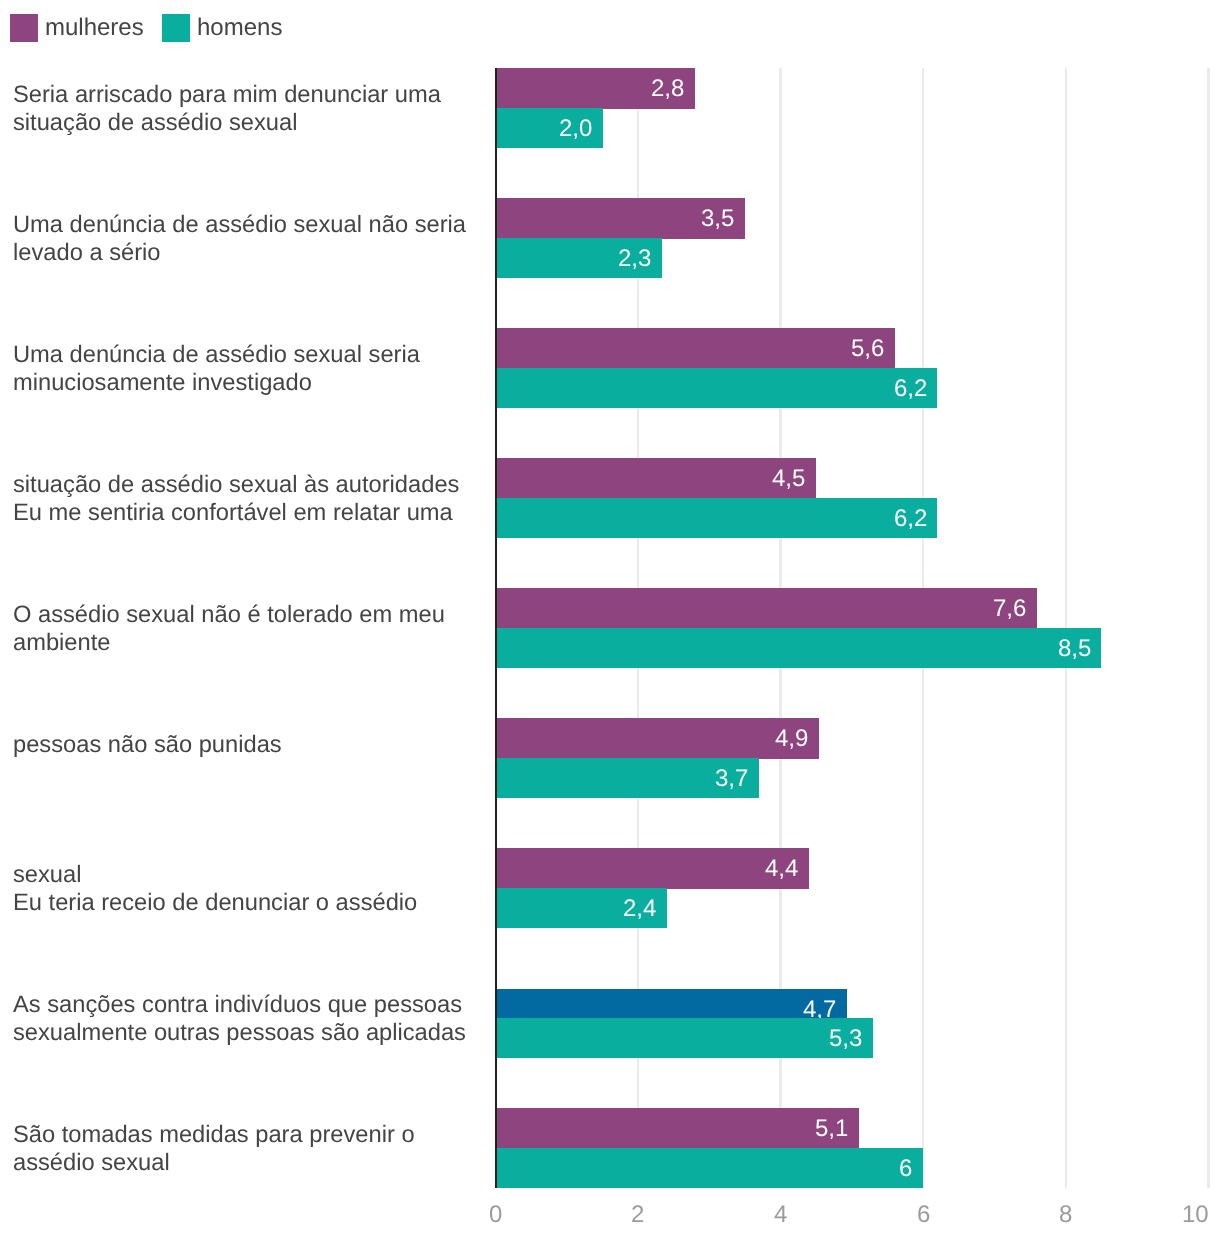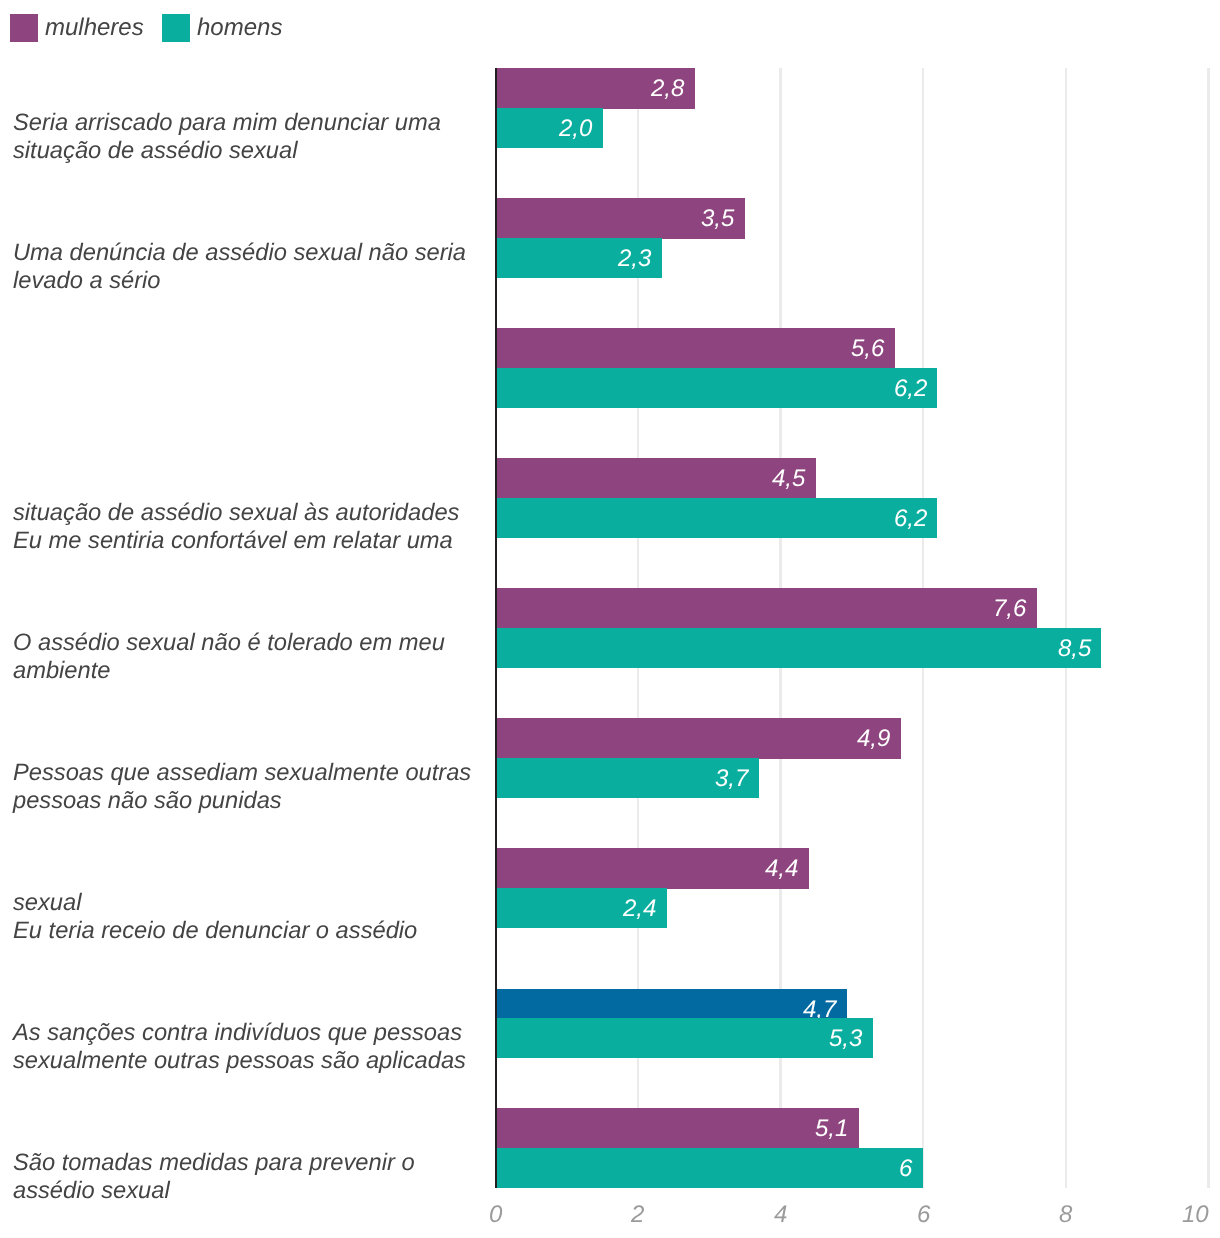--- a/index.html
+++ b/index.html
@@ -1,36 +1,36 @@
 <!DOCTYPE html>
 <html><head>
 <meta charset="utf-8">
 <title>Percepção sobre assédio sexual — mulheres e homens</title>
 <style>
   html,body{margin:0;padding:0;}
   body{width:1220px;height:1238px;background:#ffffff;
        font-family:"Liberation Sans", sans-serif;
        -webkit-font-smoothing:antialiased;text-rendering:geometricPrecision;}
-  #root{position:relative;width:1220px;height:1238px;overflow:hidden;background:#ffffff;font-style:italic;}
+  #root{position:relative;width:1220px;height:1238px;overflow:hidden;background:#ffffff;}
 
   .legend{position:absolute;left:0;top:0;width:1220px;height:56px;}
   .legend-item{position:absolute;top:14px;height:28px;cursor:pointer;}
   .legend-swatch{position:absolute;left:0;top:0;width:28px;height:28px;}
   .legend-label{position:absolute;left:35px;top:0;font-size:24px;line-height:28px;
                 color:#444444;white-space:nowrap;
                 transform:translateZ(0);will-change:transform;}
 
   .plot{position:absolute;left:0;top:0;width:1220px;height:1238px;pointer-events:none;}
   .gridlines{position:absolute;left:0;top:0;width:1220px;height:1238px;pointer-events:none;}
   .gridline{position:absolute;width:2.5px;background:#ebebeb;}
   .axisline{position:absolute;width:2.4px;background:#231f20;z-index:5;}
 
   .bar-group{position:absolute;left:0;top:0;width:1220px;height:1238px;pointer-events:none;}
   .grp-label{position:absolute;font-size:23.7px;line-height:28px;color:#444444;pointer-events:auto;
-             transform:translateZ(0);will-change:transform;margin-top:28px;}
+             transform:translateZ(0);will-change:transform;}
 
   .bar{position:absolute;height:39.85px;pointer-events:auto;cursor:pointer;}
   .bar .val{position:absolute;right:10.5px;top:1.0px;height:39.85px;line-height:39.85px;
             font-size:24px;color:#ffffff;white-space:nowrap;
             transform:translateZ(0);will-change:transform;text-align:center;}
 
   .ticks{position:absolute;left:0;top:0;width:1220px;height:1238px;pointer-events:none;}
   .tick{position:absolute;top:1201px;font-size:24px;line-height:normal;
         color:#9b9b9b;white-space:nowrap;
         transform:translateZ(0);will-change:transform;}
@@ -76,20 +76,24 @@
         <div>levado a sério</div>
       </div>
       <div class="bar" style="left:495.6px;top:198.30px;width:249.44px;background:#8E447E;height:40.45px">
           <span class="val">3,5</span>
         </div>
       <div class="bar" style="left:495.6px;top:238.15px;width:166px;background:#0AAE9F">
           <span class="val">2,3</span>
         </div>
     </div>
     <div class="bar-group">
+      <div class="grp-label" style="left:13px;top:340.70px">
+        <div>Uma denúncia de assédio sexual seria</div>
+        <div>minuciosamente investigado</div>
+      </div>
       <div class="bar" style="left:495.6px;top:328.30px;width:399.11px;background:#8E447E;height:40.45px">
           <span class="val">5,6</span>
         </div>
       <div class="bar" style="left:495.6px;top:368.15px;width:441.87px;background:#0AAE9F">
           <span class="val">6,2</span>
         </div>
     </div>
     <div class="bar-group">
       <div class="grp-label" style="left:13px;top:470.70px">
         <div>situação de assédio sexual às autoridades</div>
@@ -109,24 +113,23 @@
       </div>
       <div class="bar" style="left:495.6px;top:588.30px;width:541.65px;background:#8E447E;height:40.45px">
           <span class="val">7,6</span>
         </div>
       <div class="bar" style="left:495.6px;top:628.15px;width:605.79px;background:#0AAE9F">
           <span class="val">8,5</span>
         </div>
     </div>
     <div class="bar-group">
       <div class="grp-label" style="left:13px;top:730.70px">
-        <div>Pessoas que assediam sexualmente outras</div>
         <div>pessoas não são punidas</div>
       </div>
-      <div class="bar" style="left:495.6px;top:718.30px;width:405px;background:#8E447E;height:40.45px">
+      <div class="bar" style="left:495.6px;top:718.30px;width:323px;background:#8E447E;height:40.45px">
           <span class="val">4,9</span>
         </div>
       <div class="bar" style="left:495.6px;top:758.15px;width:263.70px;background:#0AAE9F">
           <span class="val">3,7</span>
         </div>
     </div>
     <div class="bar-group">
       <div class="grp-label" style="left:13px;top:860.70px">
         <div>sexual</div>
         <div>Eu teria receio de denunciar o assédio</div>

